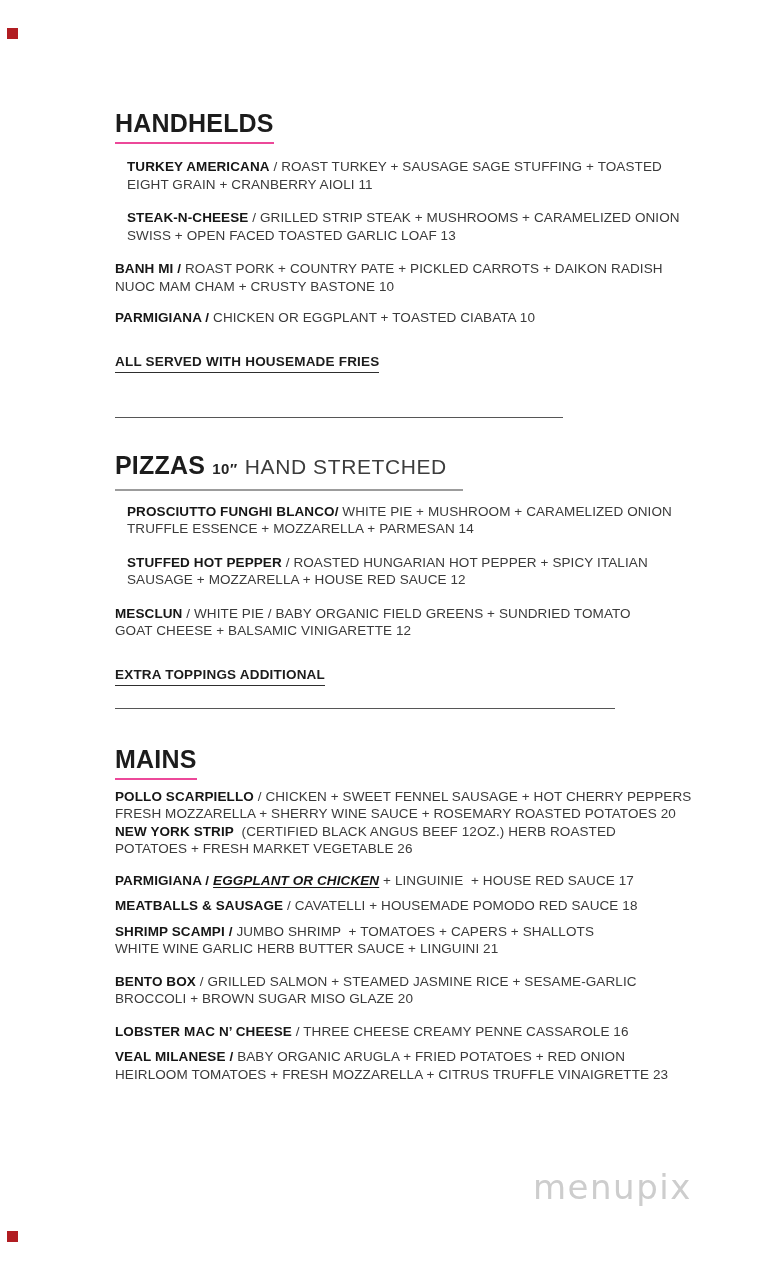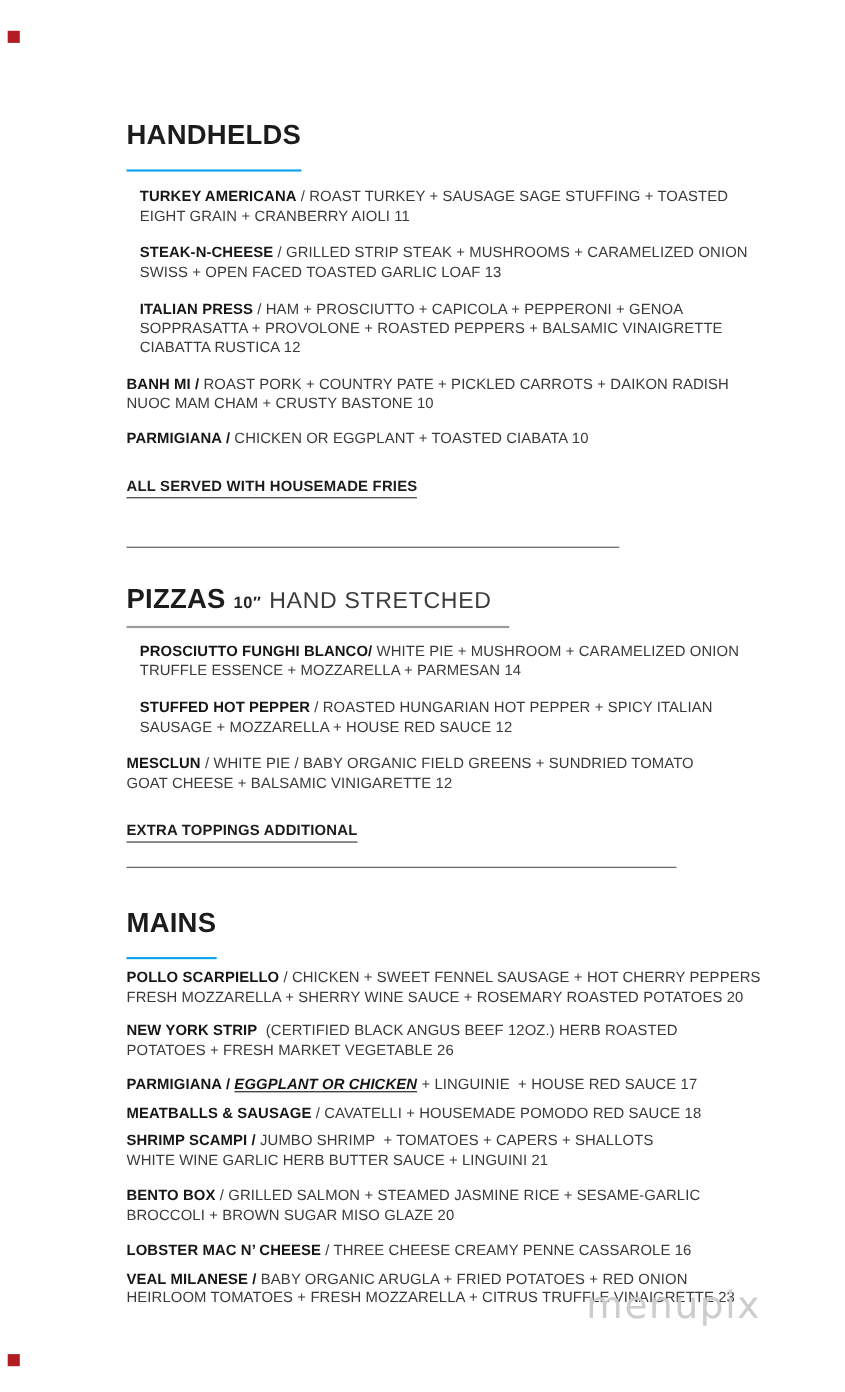--- a/index.html
+++ b/index.html
@@ -30,22 +30,22 @@
   .sec-heading {
     margin: 0 0 14px 0;
     font-size: 25px;
     line-height: 34px;
     font-weight: 700;
     color: #1c1c1c;
     letter-spacing: 0.2px;
   }
   .title-underline {
     display: inline-block;
-    border-bottom: 2px solid #0ea5e9;
-    padding-bottom: 14px;
+    border-bottom: 2px solid #ec4899;
+    padding-bottom: 2px;
     text-align: center;
   }
   .pizzas-heading { margin-bottom: 12px; }
   .pizzas-underline {
     display: inline-block;
     border-bottom: 2px solid #9c9c9c;
     padding-bottom: 3px;
     padding-right: 16px;
   }
   .heading-size {
@@ -71,21 +71,21 @@
   .ds { font-weight: 400; color: #3a3a3a; }
   .em {
     font-weight: 700;
     font-style: italic;
     color: #161616;
     text-decoration: underline;
     text-underline-offset: 2px;
   }
 
   .mb8  { margin-bottom: 8px; }
-  .mb13 { margin-bottom: 13px; }
+  .mb13 { margin-bottom: 0; }
   .mb14 { margin-bottom: 14px; }
   .mb15 { margin-bottom: 15px; }
   .mb16 { margin-bottom: 16px; margin-left: 12px; }
 
   .footnote {
     font-size: 13.5px;
     line-height: 18px;
     font-weight: 700;
     color: #1c1c1c;
     letter-spacing: 0.2px;
@@ -124,23 +124,20 @@
 
   <div class="content">
 
     <section>
       <h1 class="sec-heading"><span class="title-underline">HANDHELDS</span></h1>
 
       <div class="item mb16"><span class="nm">TURKEY AMERICANA</span><span class="ds"> / ROAST TURKEY + SAUSAGE SAGE STUFFING + TOASTED
 EIGHT GRAIN + CRANBERRY AIOLI 11</span></div>
       <div class="item mb16"><span class="nm">STEAK-N-CHEESE</span><span class="ds"> / GRILLED STRIP STEAK + MUSHROOMS + CARAMELIZED ONION
 SWISS + OPEN FACED TOASTED GARLIC LOAF 13</span></div>
-      <div class="item mb16"><span class="nm">ITALIAN PRESS</span><span class="ds"> / HAM + PROSCIUTTO + CAPICOLA + PEPPERONI + GENOA
-SOPPRASATTA + PROVOLONE + ROASTED PEPPERS + BALSAMIC VINAIGRETTE
-CIABATTA RUSTICA 12</span></div>
       <div class="item mb14"><span class="nm">BANH MI / </span><span class="ds">ROAST PORK + COUNTRY PATE + PICKLED CARROTS + DAIKON RADISH
 NUOC MAM CHAM + CRUSTY BASTONE 10</span></div>
       <div class="item mb8"><span class="nm">PARMIGIANA / </span><span class="ds">CHICKEN OR EGGPLANT + TOASTED CIABATA 10</span></div>
 
       <div class="footnote"><span class="fn-underline">ALL SERVED WITH HOUSEMADE FRIES</span></div>
     </section>
 
     <div class="divider divider-1"></div>
 
     <section>

